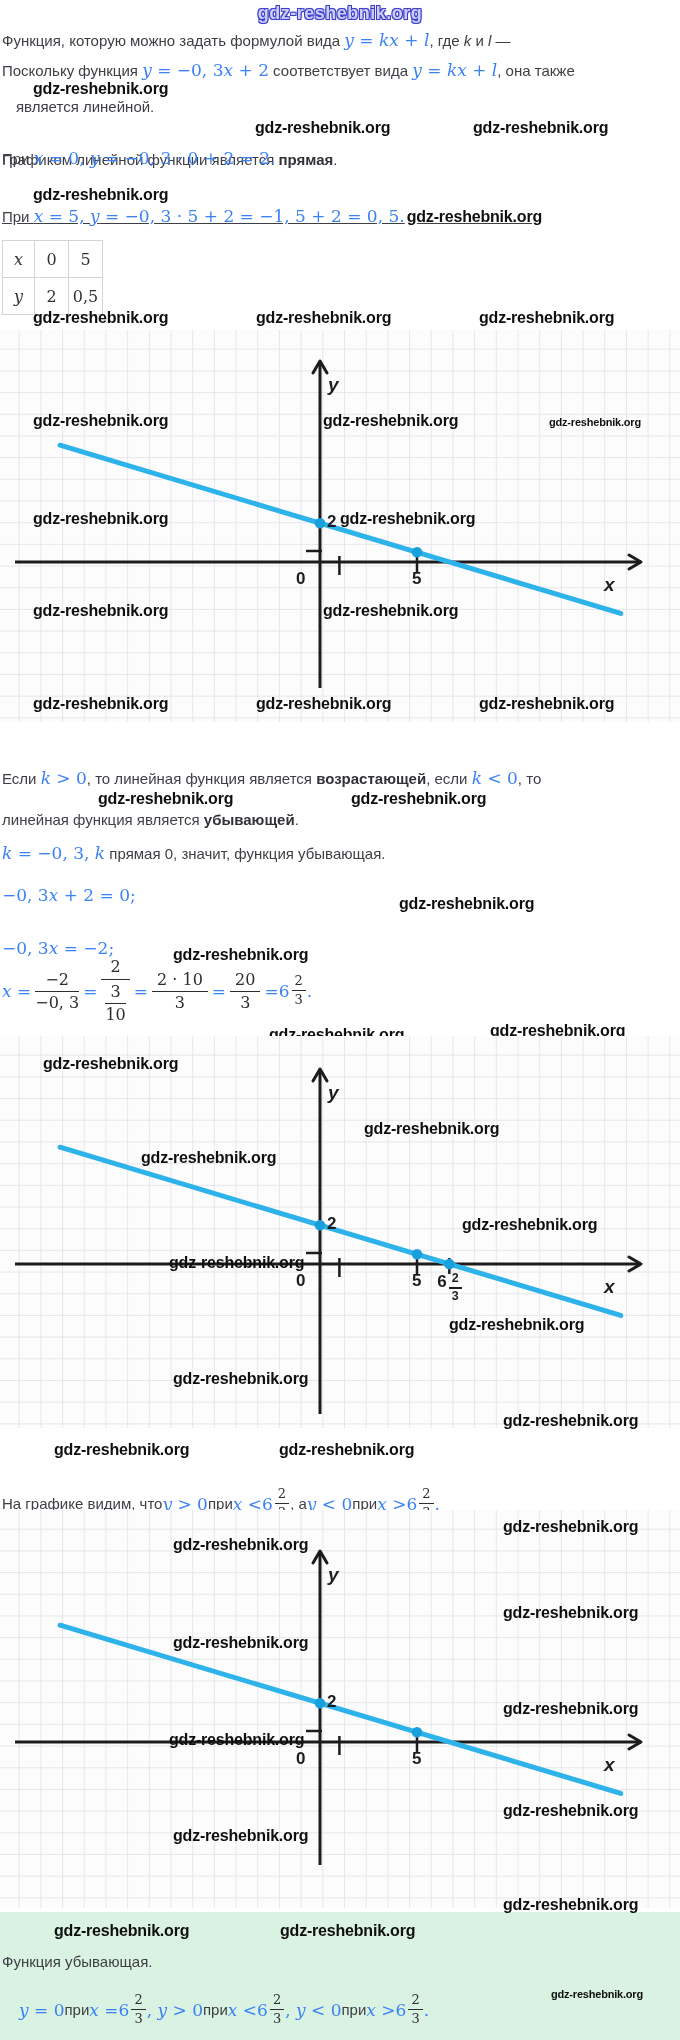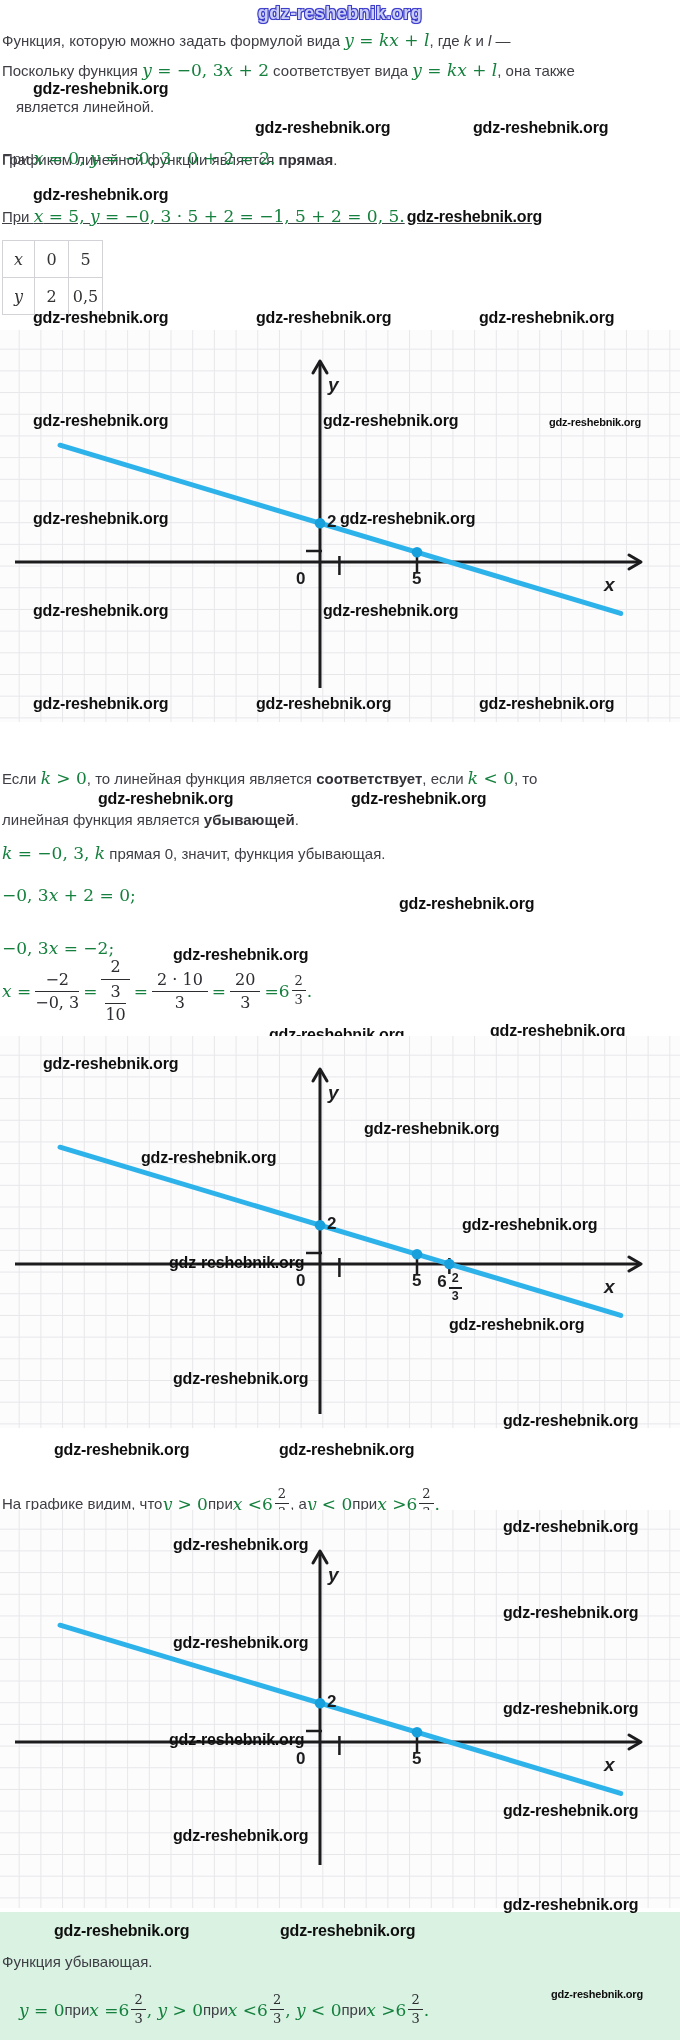--- a/index.html
+++ b/index.html
@@ -6,21 +6,21 @@
   #page{position:relative;width:680px;height:2040px;background:#ffffff;overflow:hidden;
         font-family:"Liberation Sans",sans-serif;color:#3e3e45;}
   .hdr-wm{position:absolute;top:3px;left:0;width:100%;text-align:center;
           font-size:18px;font-weight:700;letter-spacing:.5px;color:#c9cdf4;
           text-shadow:-1px -1px 0 #3d3dcb,1px -1px 0 #3d3dcb,-1px 1px 0 #3d3dcb,1px 1px 0 #3d3dcb,0 0 2px #3d3dcb;}
   .line{position:absolute;font-size:15px;line-height:20px;white-space:nowrap;color:#3e3e45;}
   .line.fx{display:flex;align-items:center;}
   .txt{}
   .ti{font-style:italic;}
   .bld{font-weight:700;color:#323238;}
-  .math{font-family:"DejaVu Serif",serif;font-size:17px;color:#15803d;}
+  .math{font-family:"DejaVu Serif",serif;font-size:17px;color:#3b82f6;}
   .math i{font-style:italic;}
   .wm{position:absolute;font-weight:700;font-size:16px;color:#0f0f0f;letter-spacing:-.2px;white-space:nowrap;}
   .wm.sm{font-size:11px;}
   .wm.inline{position:static;margin-left:2px;}
   .frac{display:inline-block;vertical-align:middle;text-align:center;margin:0 4px;
         font-family:"DejaVu Serif",serif;font-size:16px;color:#2c2c31;line-height:1.15;}
   .frac .fn{display:block;border-bottom:1.5px solid #2c2c31;padding:1px 5px 2px;}
   .frac .fd{display:block;padding-top:2px;}
   .frac.mix{font-size:13px;margin:0 1px 0 2px;}
   .frac.mix .fn{padding:0 3px 1px;}
@@ -64,21 +64,21 @@
     </table>
 
   <div class="green-box"></div>
   <div id="doc">
       <div class="line" style="left: 2px; top: 30px;"><span class="txt">Функция, которую можно задать формулой вида </span><span class="math"><i>y</i> = <i>k</i><i>x</i> + <i>l</i></span><span class="txt">, где </span><span class="ti">k</span><span class="txt"> и </span><span class="ti">l</span><span class="txt"> —</span></div>
       <div class="line" style="left: 2px; top: 60px;"><span class="txt">Поскольку функция </span><span class="math"><i>y</i> = −0, 3<i>x</i> + 2</span><span class="txt"> соответствует вида </span><span class="math"><i>y</i> = <i>k</i><i>x</i> + <i>l</i></span><span class="txt">, она также</span></div>
       <div class="line" style="left: 16px; top: 97px;"><span class="txt">является линейной.</span></div>
       <div class="line" style="left: 2px; top: 150px;"><span class="txt">Графиком линейной функции является </span><span class="bld">прямая</span><span class="txt">.</span></div>
       <div class="line" style="left: 2px; top: 148px;"><span class="txt">При </span><span class="math"><i>x</i> = 0,  <i>y</i> = −0, 3 · 0 + 2 = 2.</span></div>
       <div class="line" style="left: 2px; top: 206px; text-decoration: underline;"><span class="txt">При </span><span class="math"><i>x</i> = 5,  <i>y</i> = −0, 3 · 5 + 2 = −1, 5 + 2 = 0, 5.</span><span class="wm inline">gdz-reshebnik.org</span></div>
-      <div class="line" style="left: 2px; top: 768px;"><span class="txt">Если </span><span class="math"><i>k</i> &gt; 0</span><span class="txt">, то линейная функция является </span><span class="bld">соответствует</span><span class="txt">, если </span><span class="math"><i>k</i> &lt; 0</span><span class="txt">, то</span></div>
+      <div class="line" style="left: 2px; top: 768px;"><span class="txt">Если </span><span class="math"><i>k</i> &gt; 0</span><span class="txt">, то линейная функция является </span><span class="bld">возрастающей</span><span class="txt">, если </span><span class="math"><i>k</i> &lt; 0</span><span class="txt">, то</span></div>
       <div class="line" style="left: 2px; top: 810px;"><span class="txt">линейная функция является </span><span class="bld">убывающей</span><span class="txt">.</span></div>
       <div class="line" style="left: 2px; top: 843px;"><span class="math"><i>k</i> = −0, 3, <i>k</i></span><span class="txt"> прямая 0, значит, функция убывающая.</span></div>
       <div class="line" style="left: 2px; top: 885px;"><span class="math">−0, 3<i>x</i> + 2 = 0;</span></div>
       <div class="line" style="left: 2px; top: 938px;"><span class="math">−0, 3<i>x</i> = −2;</span></div>
       <div class="line fx" style="left: 2px; top: 956px; height: 70px;">
         <span class="math"><i>x</i> = </span>
         <span class="frac">
           <span class="fn">−2</span>
           <span class="fd">−0, 3</span>
         </span>

